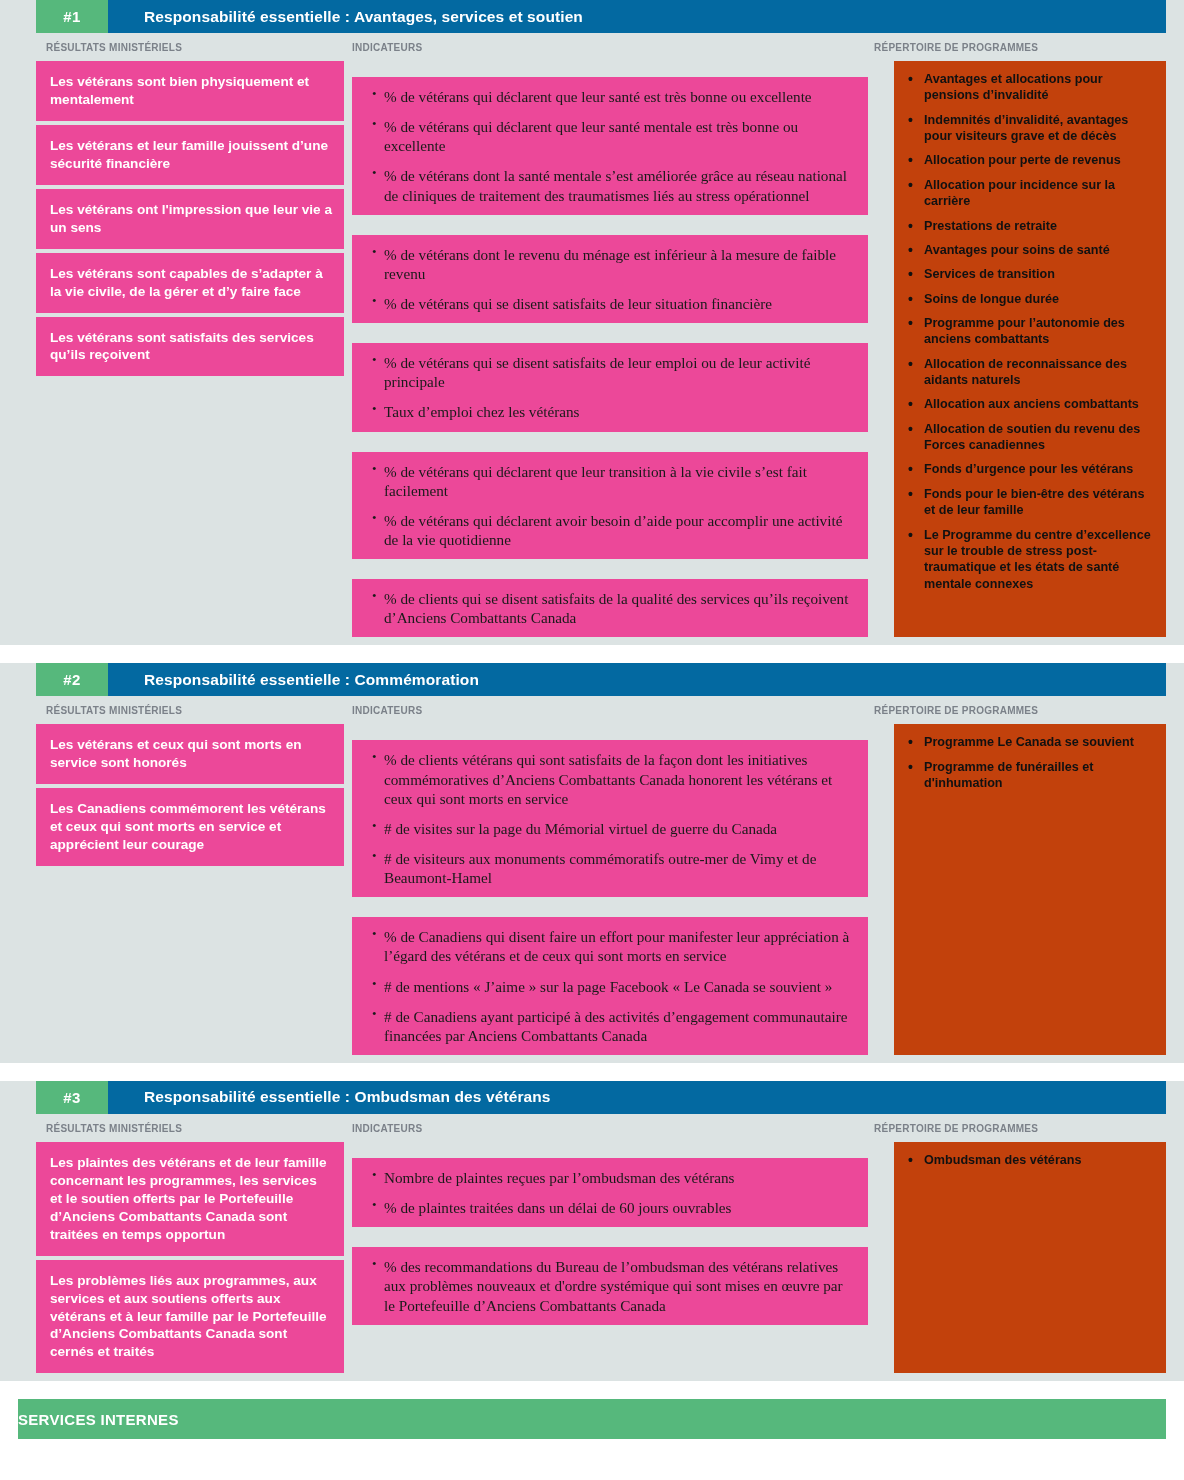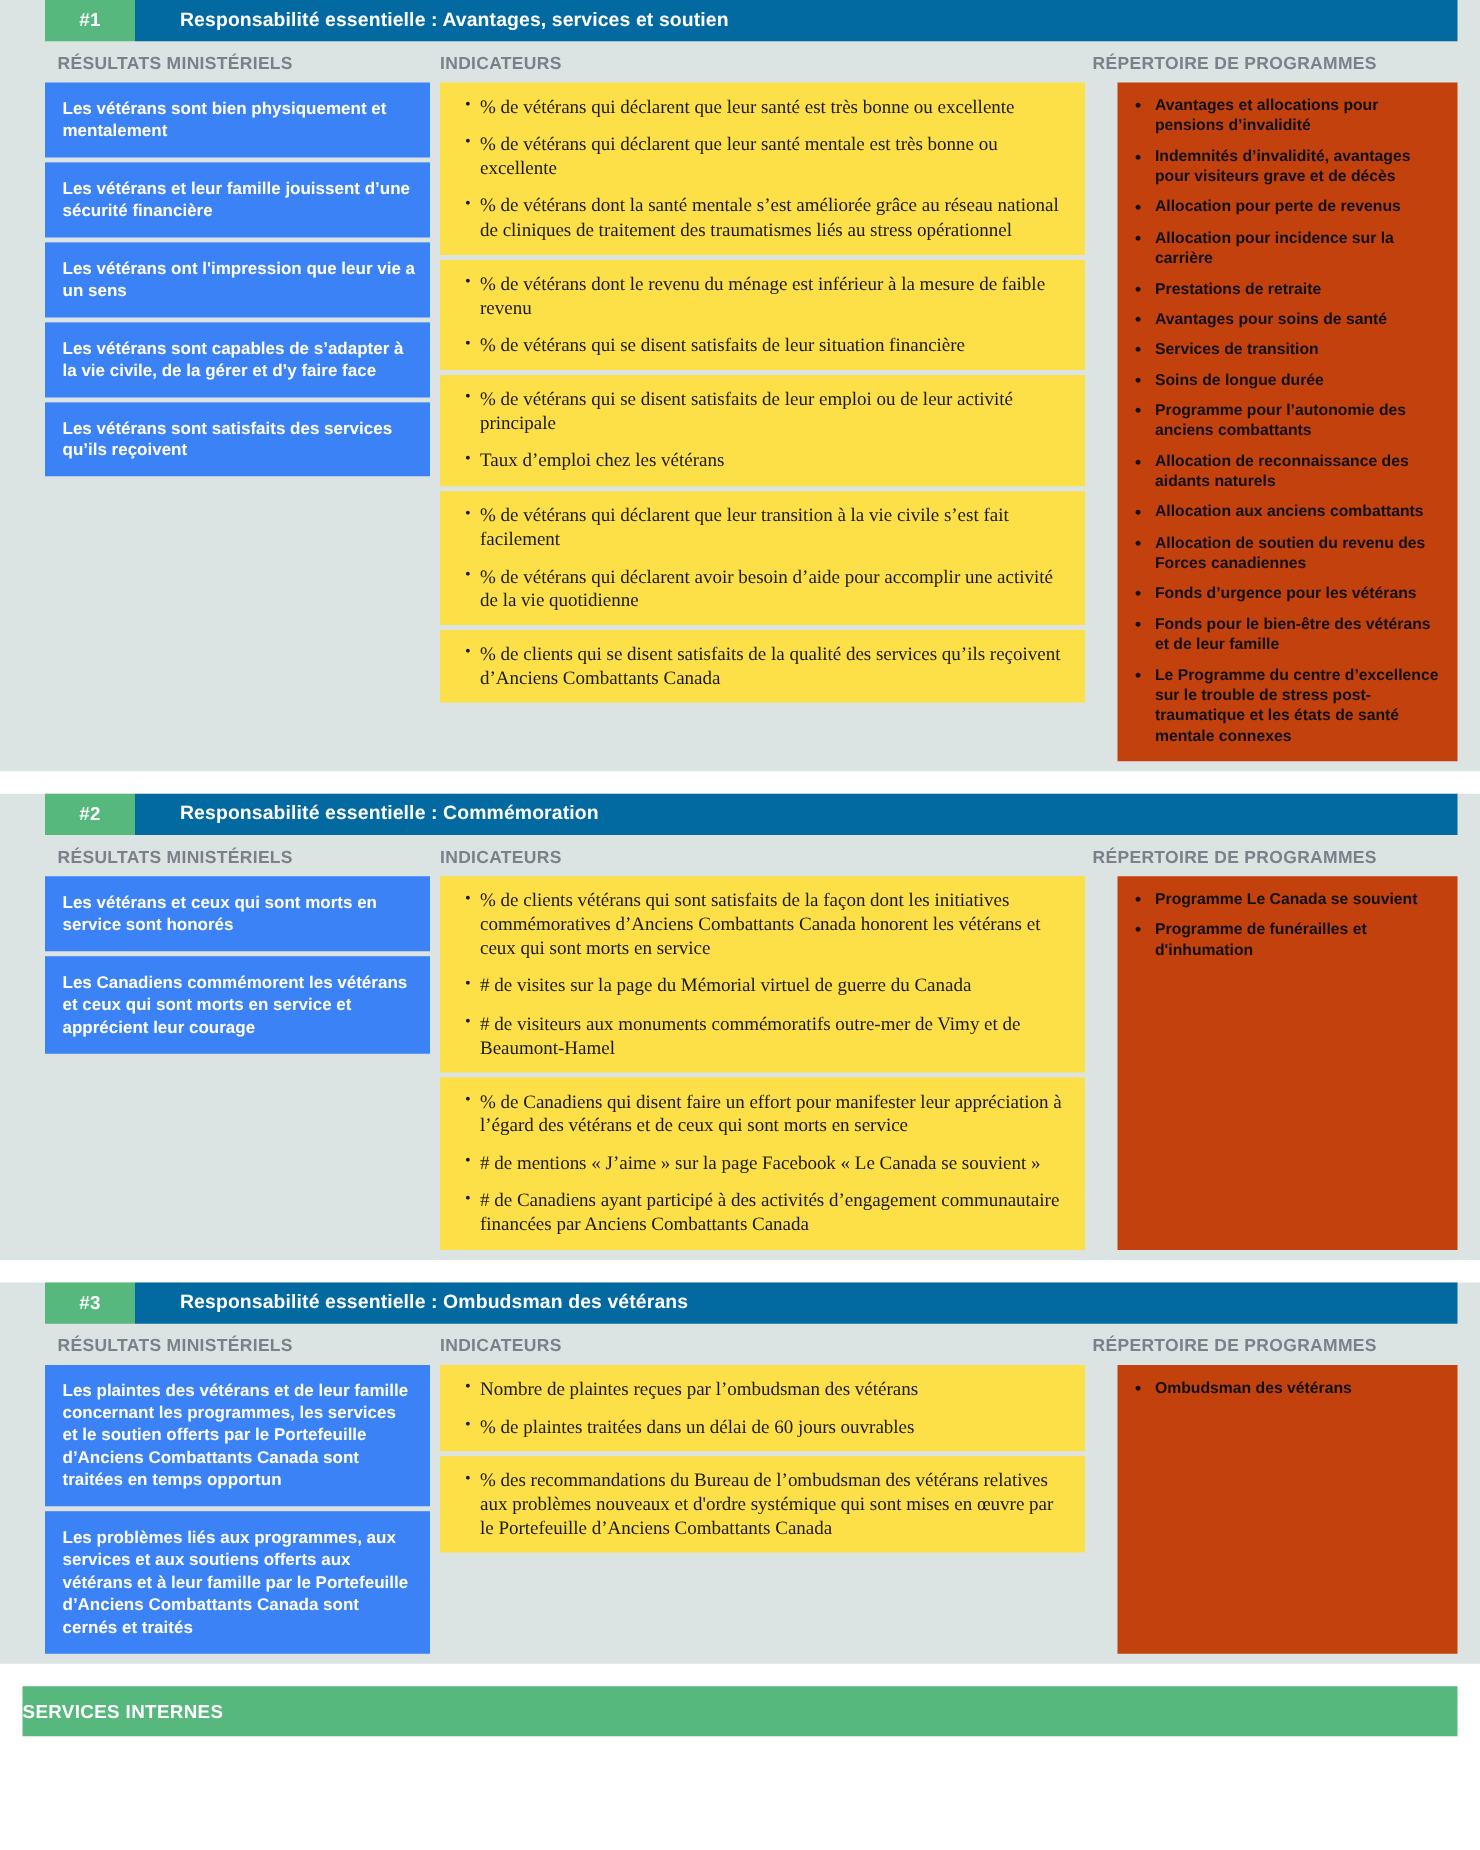--- a/index.html
+++ b/index.html
@@ -48,55 +48,56 @@
   }
 
   
   .col-heads{
     display:flex;
     margin:0 18px 0 36px;
     padding:9px 0 8px 0;
   }
   .col-heads .ch{
     color:#7b8189;
-    font-size:14px;
+    font-size:10px;
     font-weight:bold;
     letter-spacing:.25px;
   }
   .ch-dm{width:308px;padding-left:10px;box-sizing:border-box;}
   .ch-ind{width:516px;padding-left:8px;box-sizing:border-box;}
   .ch-prog{flex:1;padding-left:14px;box-sizing:border-box;}
 
   
   .block-body{
     display:flex;
     margin:0 18px 0 36px;
     align-items:stretch;
   }
   .col-left{width:308px;display:flex;flex-direction:column;}
   .col-mid{width:516px;display:flex;flex-direction:column;margin-left:8px;}
   .col-right{flex:1;margin-left:26px;background:#c2410c;padding:10px 10px 12px 8px;box-sizing:border-box;}
 
   .dm-cell{
-    background:#3b82f6;
+    background:#ec4899;
     color:#ffffff;
     font-weight:bold;
     font-size:13.6px;
     line-height:1.32;
     padding:12px 12px 12px 14px;
     box-sizing:border-box;
     border-bottom:4px solid #dce3e3;
   }
   .dm-cell:last-child{border-bottom:none;}
 
   .ind-cell{
-    background:#fde047;
+    background:#ec4899;
     padding:10px 14px 10px 6px;
     box-sizing:border-box;
     border-bottom:4px solid #dce3e3;
+    margin-top:16px;
   }
   .ind-cell:last-child{border-bottom:none;}
 
   ul.ind-list{margin:0;padding:0 0 0 16px;list-style:none;}
   ul.ind-list li{
     font-family:"Liberation Serif", serif;
     font-size:15.2px;
     line-height:1.26;
     color:#1a1a1a;
     margin:0 0 11px 0;

